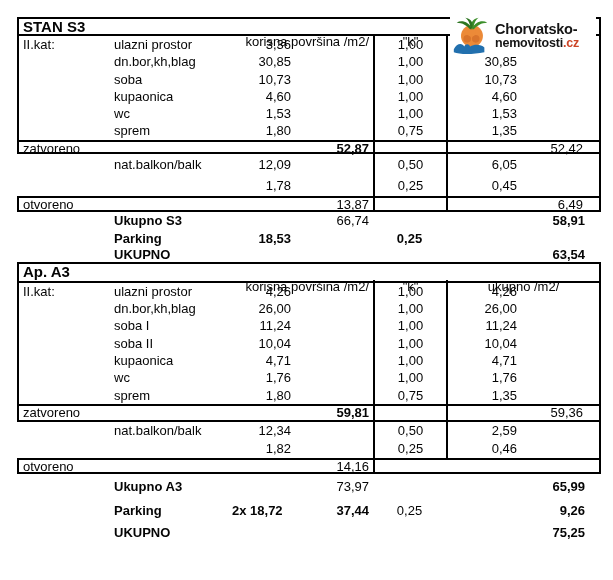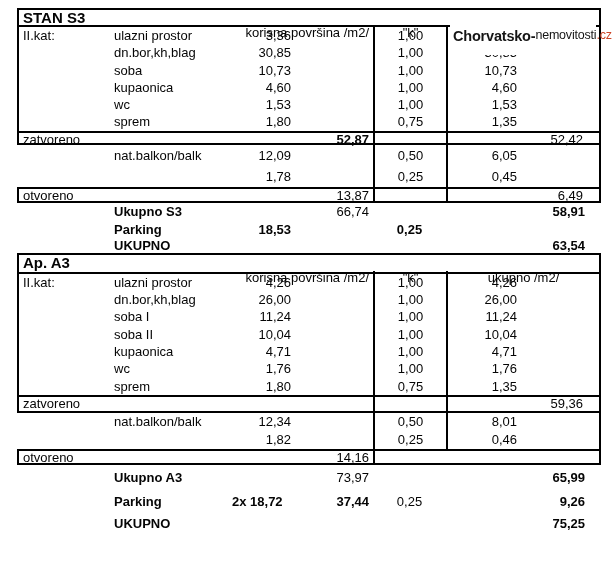--- a/index.html
+++ b/index.html
@@ -1,18 +1,18 @@
 <!DOCTYPE html>
 <html><head>
 <meta charset="utf-8">
 <style>
   html,body{margin:0;padding:0;background:#fff;}
   .page{position:relative;width:613px;height:580px;background:#ffffff;overflow:hidden;
         font-family:"Liberation Sans",sans-serif;color:#050505;}
-  .doc{position:absolute;left:17px;top:8px;width:584px;}
+  .doc{position:absolute;left:17px;top:17px;width:584px;}
   .tbl{width:584px;}
   .row{display:grid;grid-template-columns:95px 118px 141px 73px 1fr;
        align-items:center;box-sizing:border-box;line-height:1.05;font-size:13px;}
   .row.bt{border-top:2px solid #000;}
   .row.bb{border-bottom:2px solid #000;}
   .row.bl{border-left:2px solid #000;}
   .row.br{border-right:2px solid #000;}
   .row.pl{padding-left:2px;}
   .cell{box-sizing:border-box;height:100%;display:flex;align-items:center;overflow:visible;white-space:nowrap;}
   .vline{border-left:2px solid #000;}
@@ -28,23 +28,23 @@
   .num{justify-content:flex-end;}
   .val-room{padding-right:82px;}
   .val-total{padding-right:4px;}
   .val-total5{padding-right:16px;}
   .bold{font-weight:bold;}
   .c-sumlabel{grid-column:2/3;font-weight:bold;font-size:13px;}
   .c3flex{grid-column:3/4;display:flex;justify-content:space-between;align-items:flex-end;padding-right:4px;}
   
   .logo{position:absolute;left:450px;top:17px;width:146px;height:38px;background:#fff;
         display:flex;align-items:center;gap:3px;z-index:5;}
-  .logo-text{display:flex;justify-content:center;line-height:1.02;}
+  .logo-text{display:flex;flex-direction:column;justify-content:center;line-height:1.02;}
   .logo-l1{font-weight:bold;font-size:14.5px;letter-spacing:-0.2px;}
-  .logo-l2{font-weight:normal;font-size:12.5px;letter-spacing:-0.2px;}
+  .logo-l2{font-weight:bold;font-size:12.5px;letter-spacing:-0.2px;}
 </style>
 </head>
 <body>
 
 <div class="page">
   <div class="doc">
     <div class="tbl" id="tbl-0">
         <div class="row bt bb bl br" style="height: 19px;">
           <div class="cell c-title">STAN S3</div>
           <div class="cell c-areahdr">korisna površina /m2/</div>
@@ -192,29 +192,30 @@
         </div>
         <div class="row bl br" style="height: 17.3px;">
           <div class="cell c-floor"></div>
           <div class="cell c-name">sprem</div>
           <div class="cell c3 num val-room">1,80</div>
           <div class="cell c4 c-k vline">0,75</div>
           <div class="cell c5 num val-room vline">1,35</div>
         </div>
         <div class="row bt bb bl br" style="height: 18px;">
           <div class="cell c-span12">zatvoreno</div>
+          <div class="cell c3 num val-total bold">59,81</div>
           <div class="cell c4 vline"></div>
           <div class="cell c5 num val-total5 vline">59,36</div>
         </div>
         <div class="row br pl" style="height: 18px;">
           <div class="cell c-floor"></div>
           <div class="cell c-name">nat.balkon/balk</div>
           <div class="cell c3 num val-room">12,34</div>
           <div class="cell c4 c-k vline">0,50</div>
-          <div class="cell c5 num val-room vline">8,01</div>
+          <div class="cell c5 num val-room vline">2,59</div>
         </div>
         <div class="row br pl" style="height: 18px;">
           <div class="cell c-floor"></div>
           <div class="cell c-name"></div>
           <div class="cell c3 num val-room">1,82</div>
           <div class="cell c4 c-k vline">0,25</div>
           <div class="cell c5 num val-room vline">0,46</div>
         </div>
         <div class="row bt bb bl br" style="height: 16px;">
           <div class="cell c-span12">otvoreno</div>

